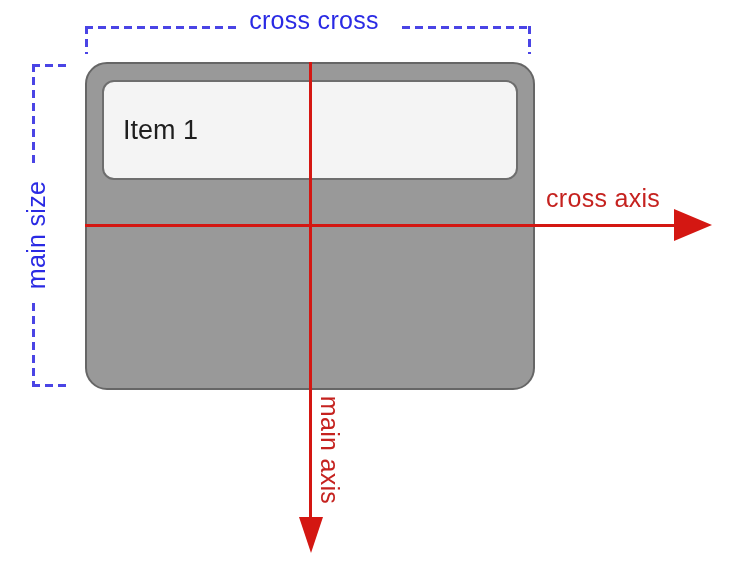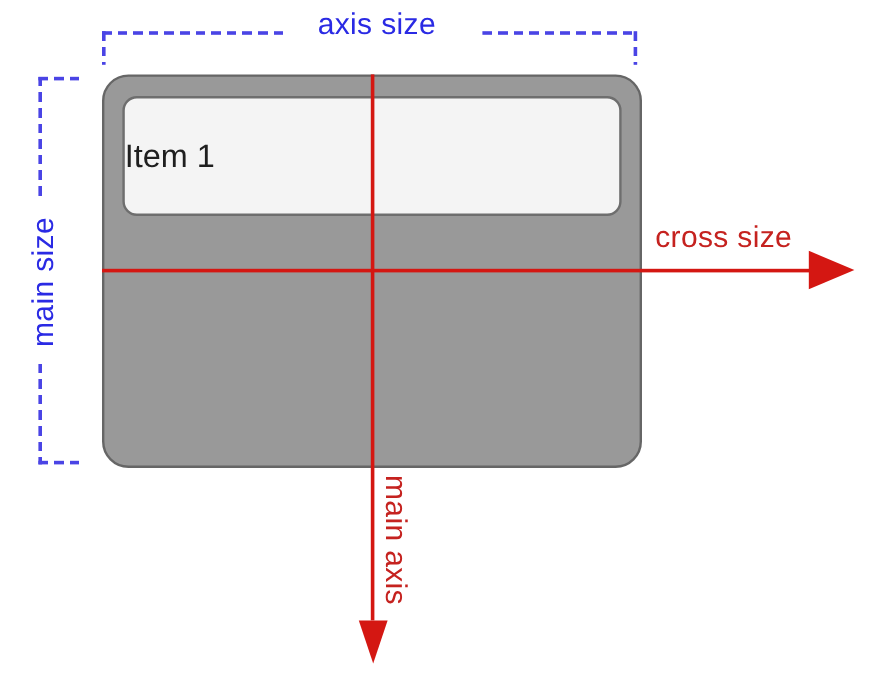--- a/index.html
+++ b/index.html
@@ -33,20 +33,21 @@
     gap: 18px;
     z-index: 1;
   }
   .flex-item {
     box-sizing: border-box;
     background: var(--item-fill, #f4f4f4);
     border: 2px solid var(--item-border, #6e6e6e);
     border-radius: 12px;
     display: flex;
     align-items: center;
+    padding-left: 19px;
     font-size: 27px;
     color: var(--item-text, #1f1f1f);
   }
   .flex-item.first { flex: 0 0 100px; }
   .flex-item.second { flex: 1; }
 
   
   .axis-line-h {
     position: absolute;
     left: 85px;
@@ -152,35 +153,35 @@
 </style>
 </head>
 <body>
 
 <div class="stage">
 
   <div class="dash-h cross-size-left"></div>
   <div class="dash-h cross-size-right"></div>
   <div class="dash-v cross-size-tick-left"></div>
   <div class="dash-v cross-size-tick-right"></div>
-  <div class="label blue cross-size-label">axis size</div>
+  <div class="label blue cross-size-label">cross cross</div>
 
   <div class="dash-v main-size-top"></div>
   <div class="dash-v main-size-bottom"></div>
   <div class="dash-h main-size-tick-top"></div>
   <div class="dash-h main-size-tick-bottom"></div>
   <div class="label blue main-size-label">main size</div>
 
   <div class="flex-container">
     <div class="flex-item first">
       <span>Item 1</span>
     </div>
   </div>
 
   <div class="axis-line-v"></div>
   <div class="arrow-down"></div>
   <div class="axis-line-h"></div>
   <div class="arrow-right"></div>
 
-  <div class="label red cross-axis-label">cross size</div>
+  <div class="label red cross-axis-label">cross axis</div>
   <div class="label red main-axis-label">main axis</div>
 
 </div>
 
 </body></html>

